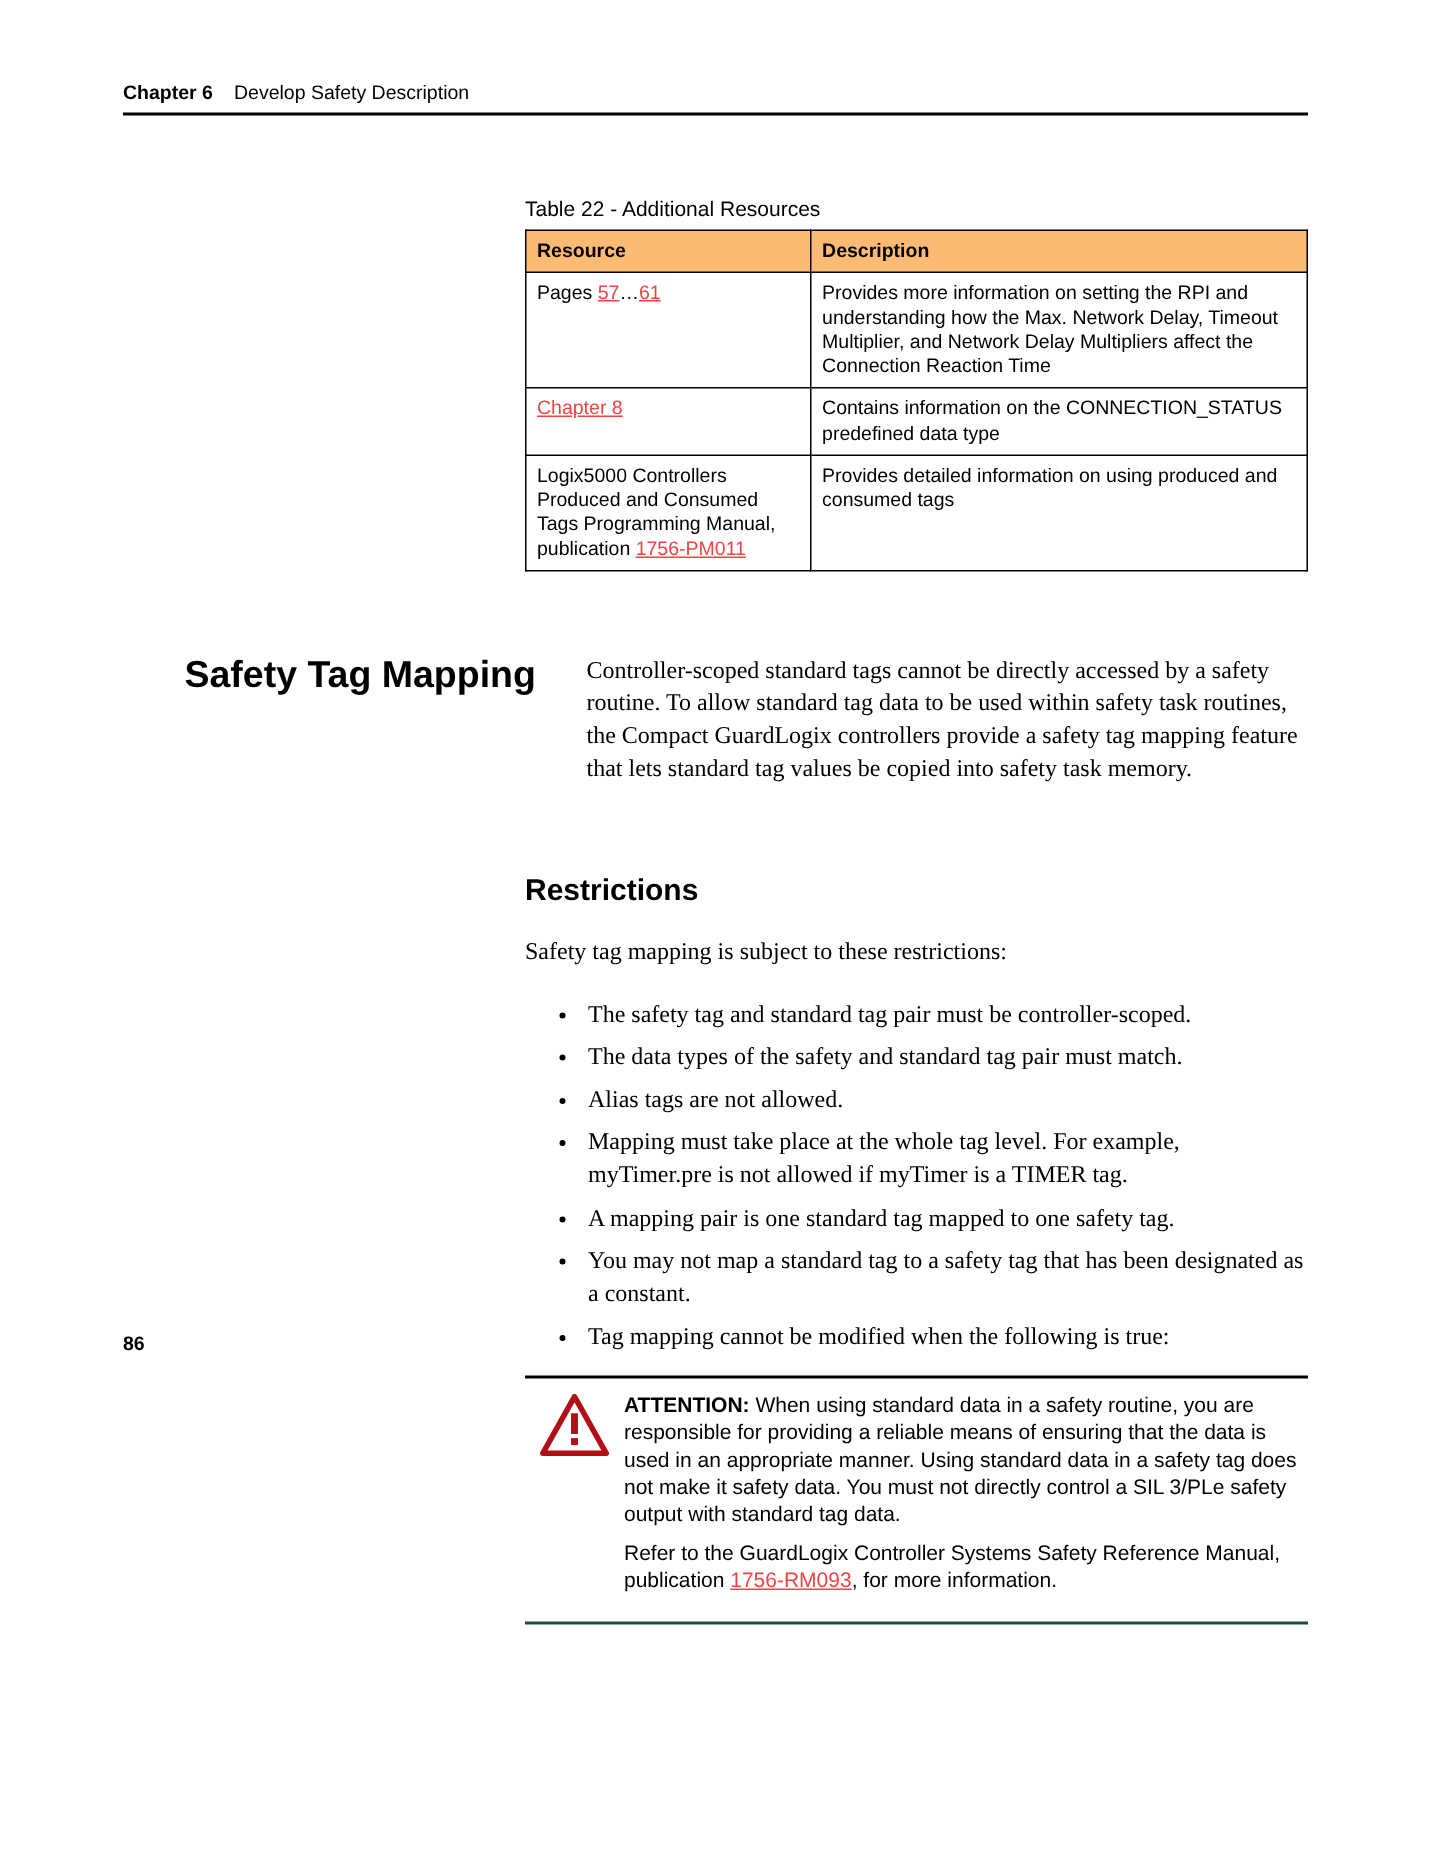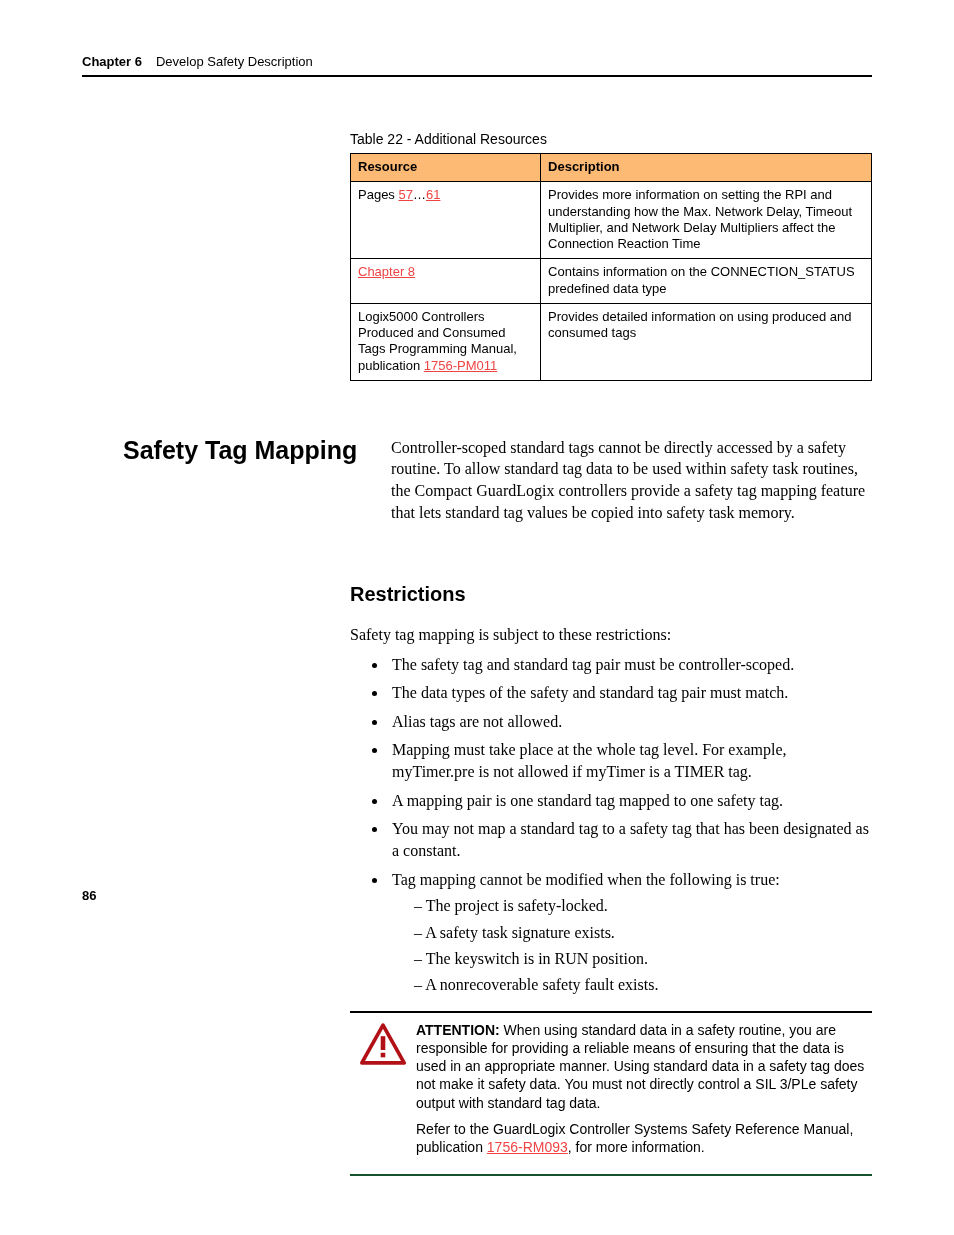--- a/index.html
+++ b/index.html
@@ -90,21 +90,21 @@
     font-weight: bold;
     font-size: 20px;
     margin-top: 48px;
     margin-bottom: 18px;
     margin-left: 268px;
   }
   .restrictions-lead {
     margin-left: 268px;
     font-size: 16px;
     line-height: 1.35;
-    margin-bottom: 8px;
+    margin-bottom: 20px;
   }
   ul.restrictions {
     margin: 0 0 0 268px;
     padding-left: 38px;
     font-size: 16px;
     line-height: 1.4;
   }
   ul.restrictions > li {
     margin-bottom: 6px;
     padding-left: 4px;
@@ -218,26 +218,20 @@
 
   <ul class="restrictions">
     <li>The safety tag and standard tag pair must be controller-scoped.</li>
     <li>The data types of the safety and standard tag pair must match.</li>
     <li>Alias tags are not allowed.</li>
     <li>Mapping must take place at the whole tag level. For example, myTimer.pre is not allowed if myTimer is a TIMER tag.</li>
     <li>A mapping pair is one standard tag mapped to one safety tag.</li>
     <li>You may not map a standard tag to a safety tag that has been designated as a constant.</li>
     <li>
       <span>Tag mapping cannot be modified when the following is true:</span>
-      <ul>
-        <li>The project is safety-locked.</li>
-        <li>A safety task signature exists.</li>
-        <li>The keyswitch is in RUN position.</li>
-        <li>A nonrecoverable safety fault exists.</li>
-      </ul>
     </li>
   </ul>
 
   <div class="attention-box">
     <div class="attention-icon">
       <svg viewBox="0 0 100 90">
         <polygon points="50,4 96,86 4,86" fill="none" stroke="#b11116" stroke-width="8" stroke-linejoin="round"></polygon>
         <rect x="45" y="28" width="10" height="30" fill="#b11116"></rect>
         <rect x="45" y="64" width="10" height="10" fill="#b11116"></rect>
       </svg>

